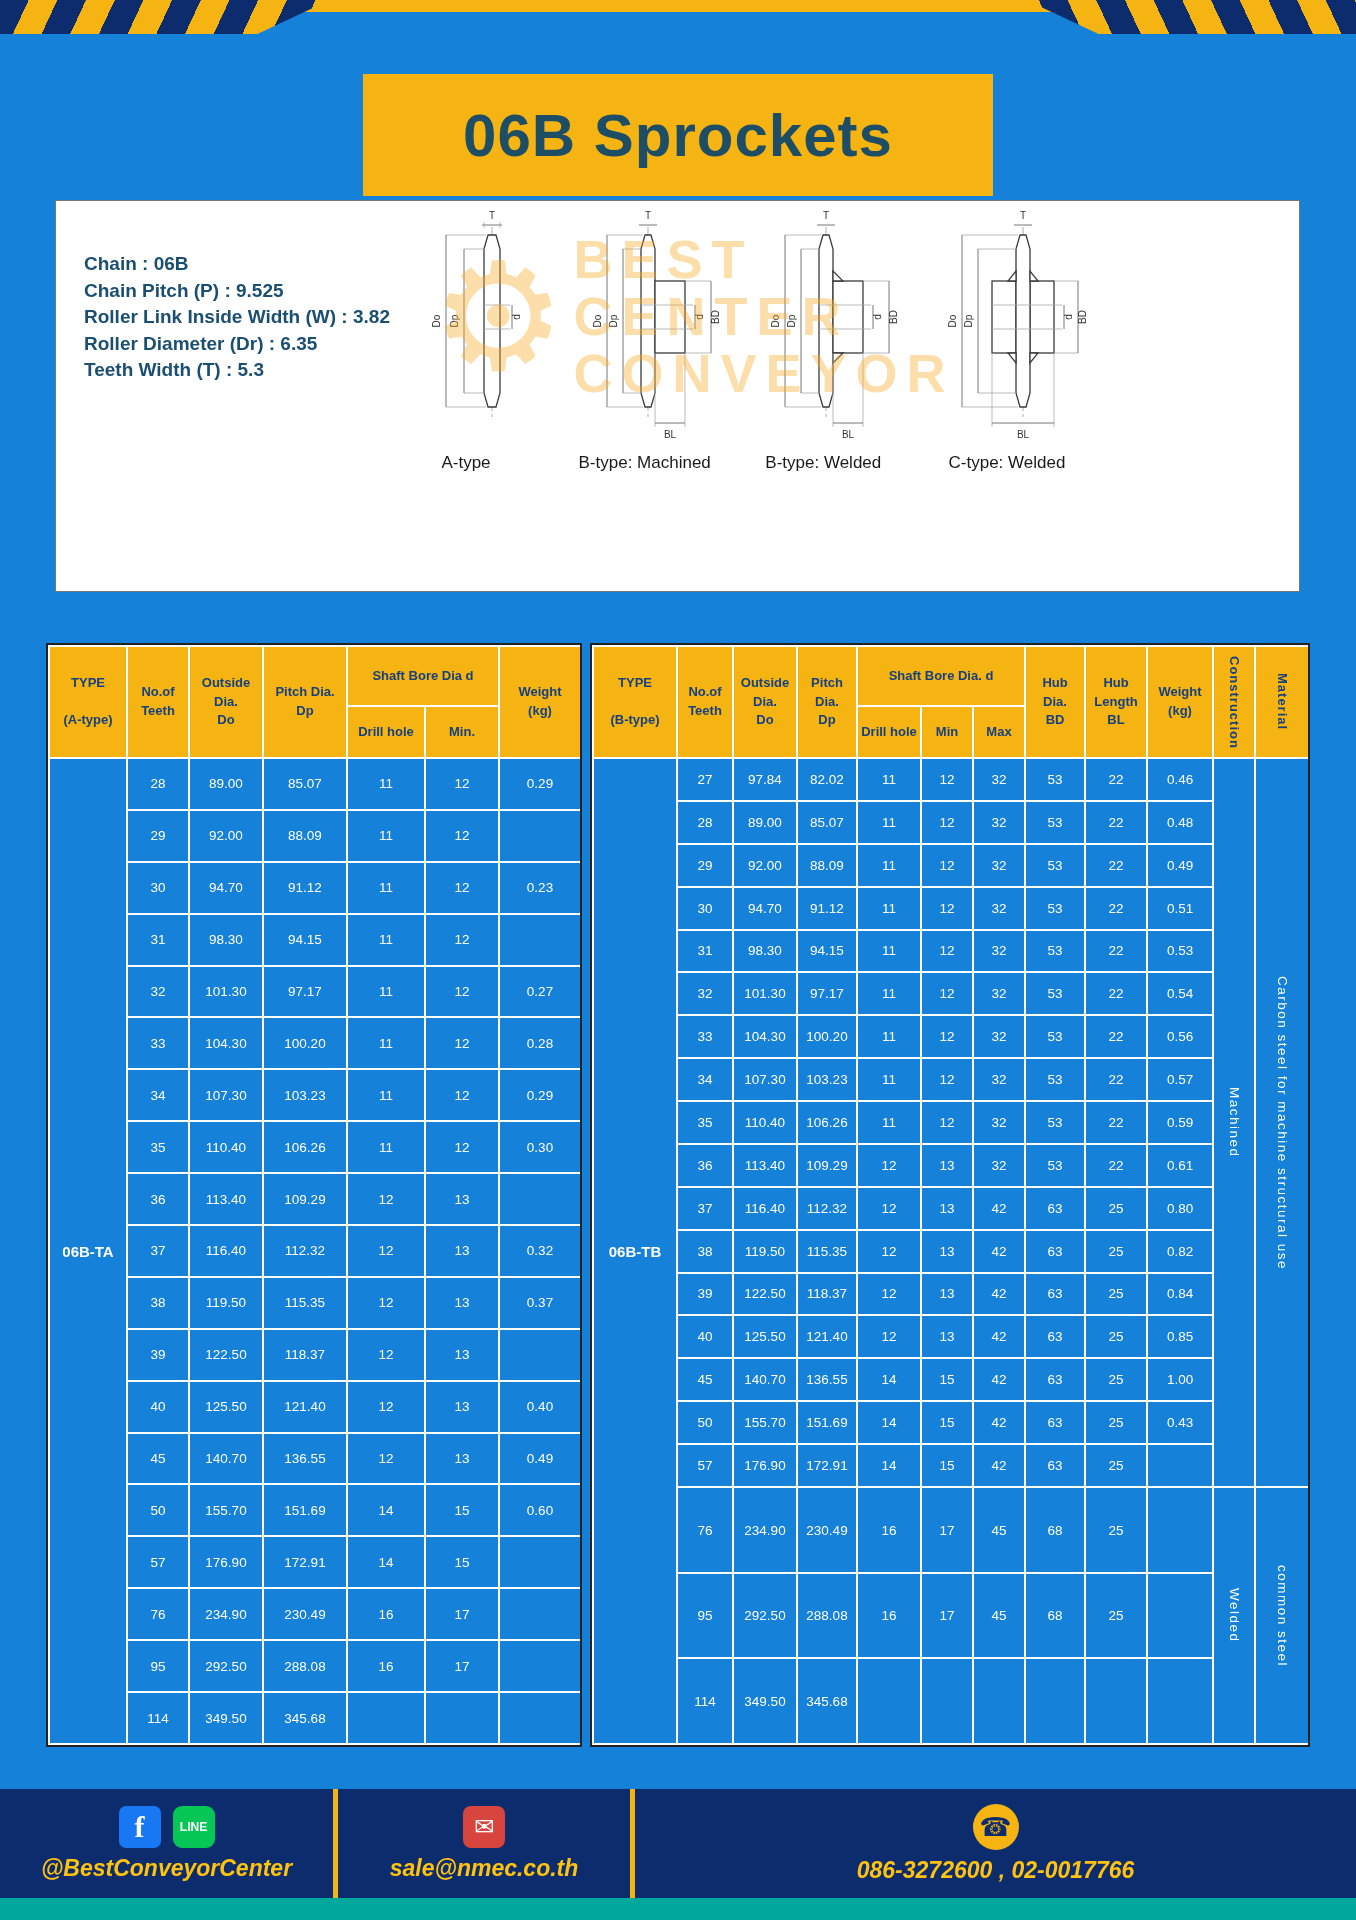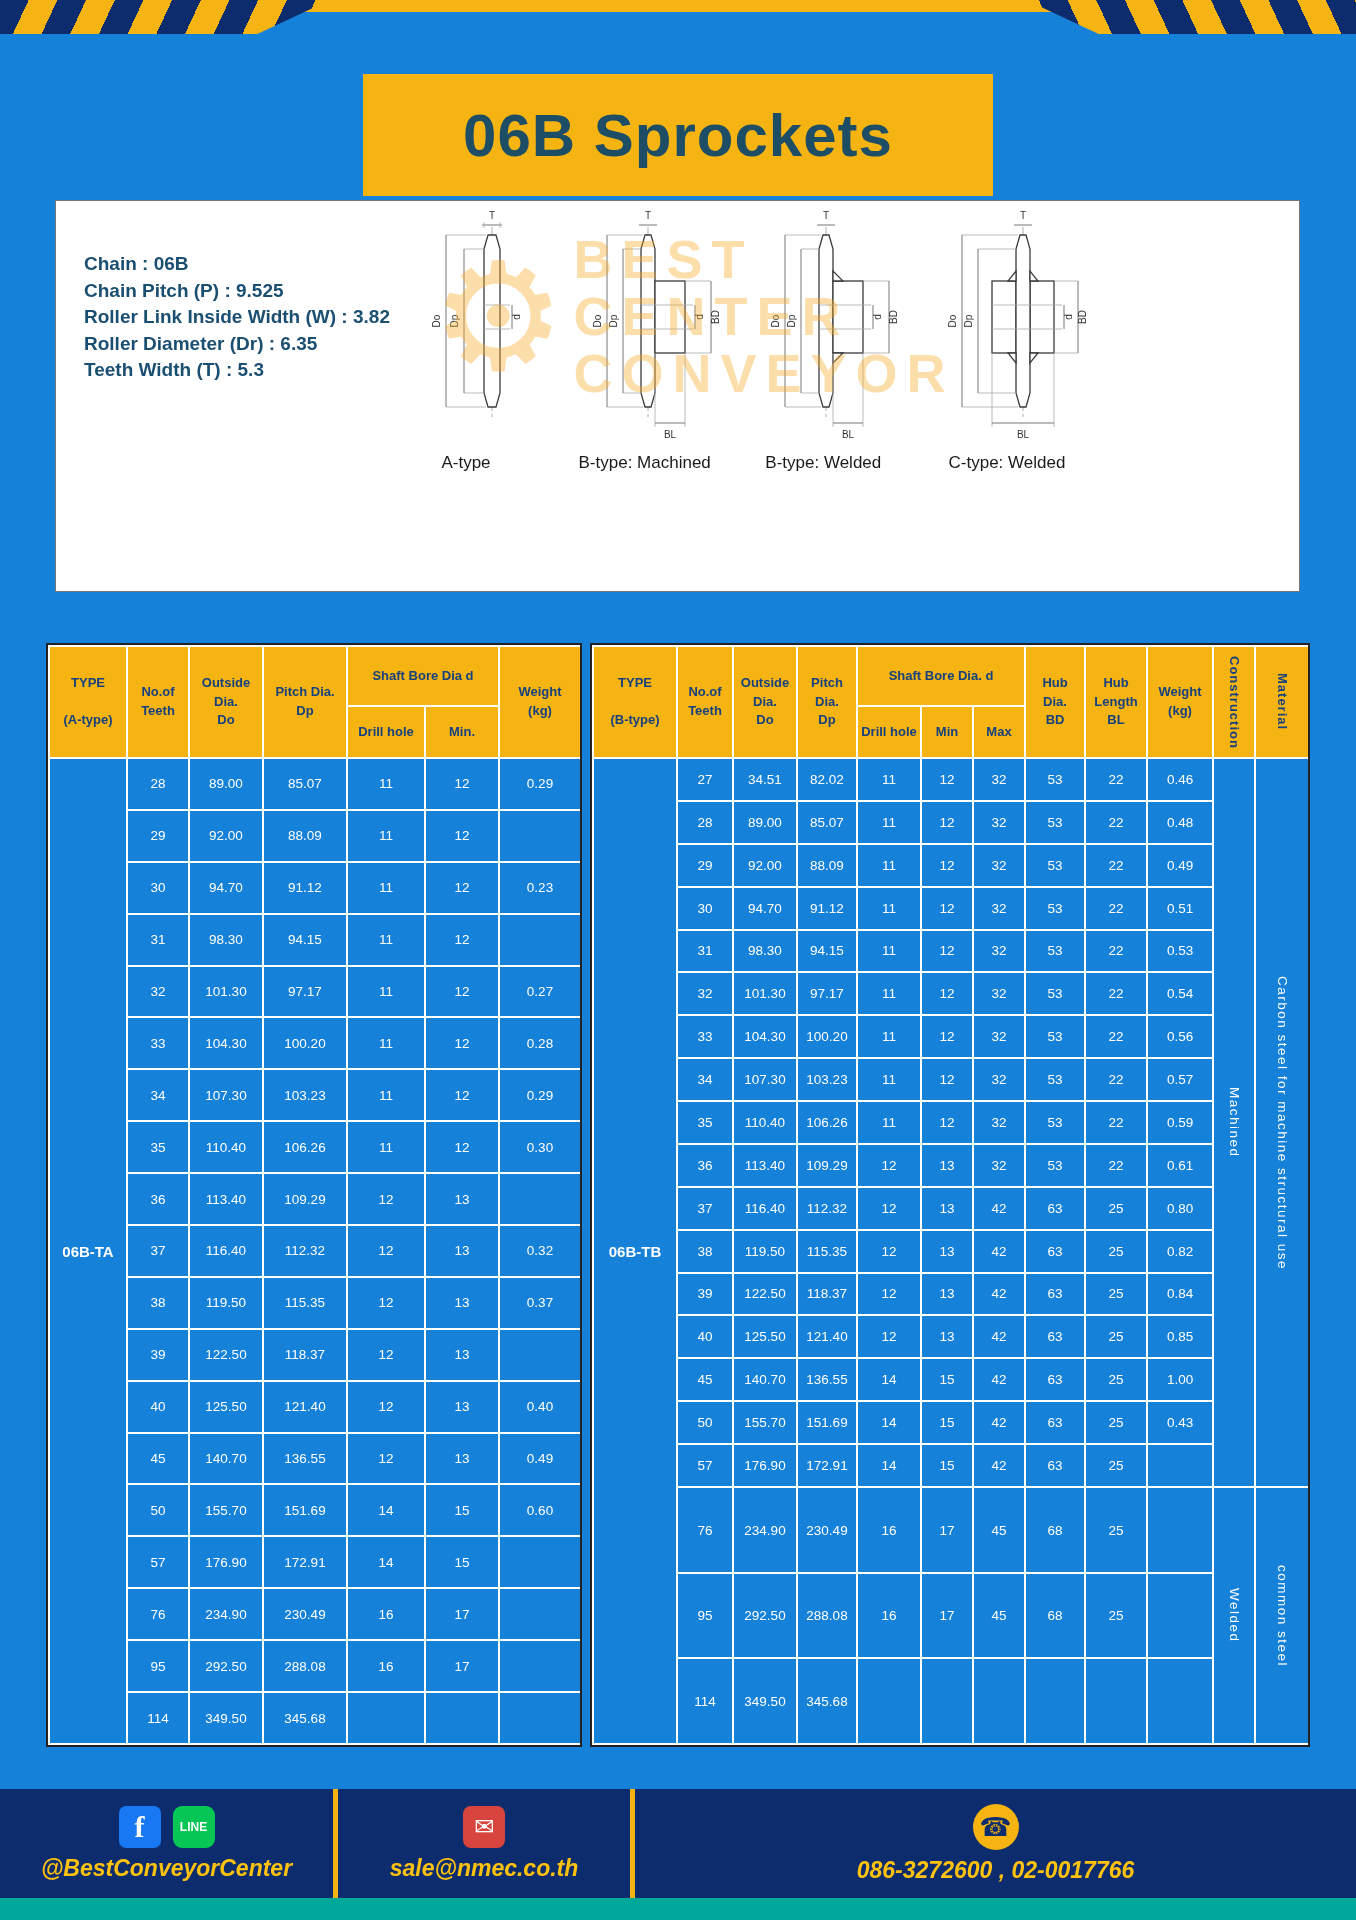--- a/index.html
+++ b/index.html
@@ -477,21 +477,21 @@
         <tr class="h2">
           <th>Drill hole</th>
           <th>Min</th>
           <th>Max</th>
         </tr>
       </thead>
       <tbody>
           <tr>
             <td class="type-cell" rowspan="20">06B-TB</td>
             <td>27</td>
-            <td>34.51</td>
+            <td>97.84</td>
             <td>82.02</td>
             <td>11</td>
             <td>12</td>
             <td>32</td>
             <td>53</td>
             <td>22</td>
             <td>0.46</td>
             <td class="vert" rowspan="17">Machined</td>
             <td class="vert" rowspan="17">Carbon steel for machine structural use</td>
           </tr>

